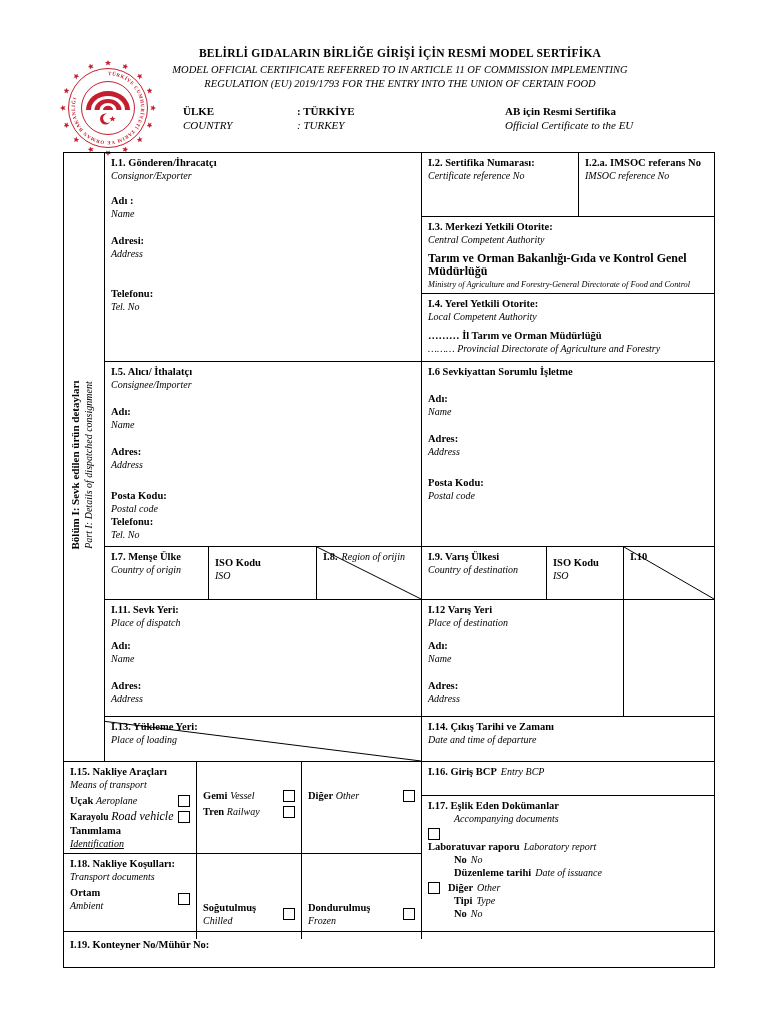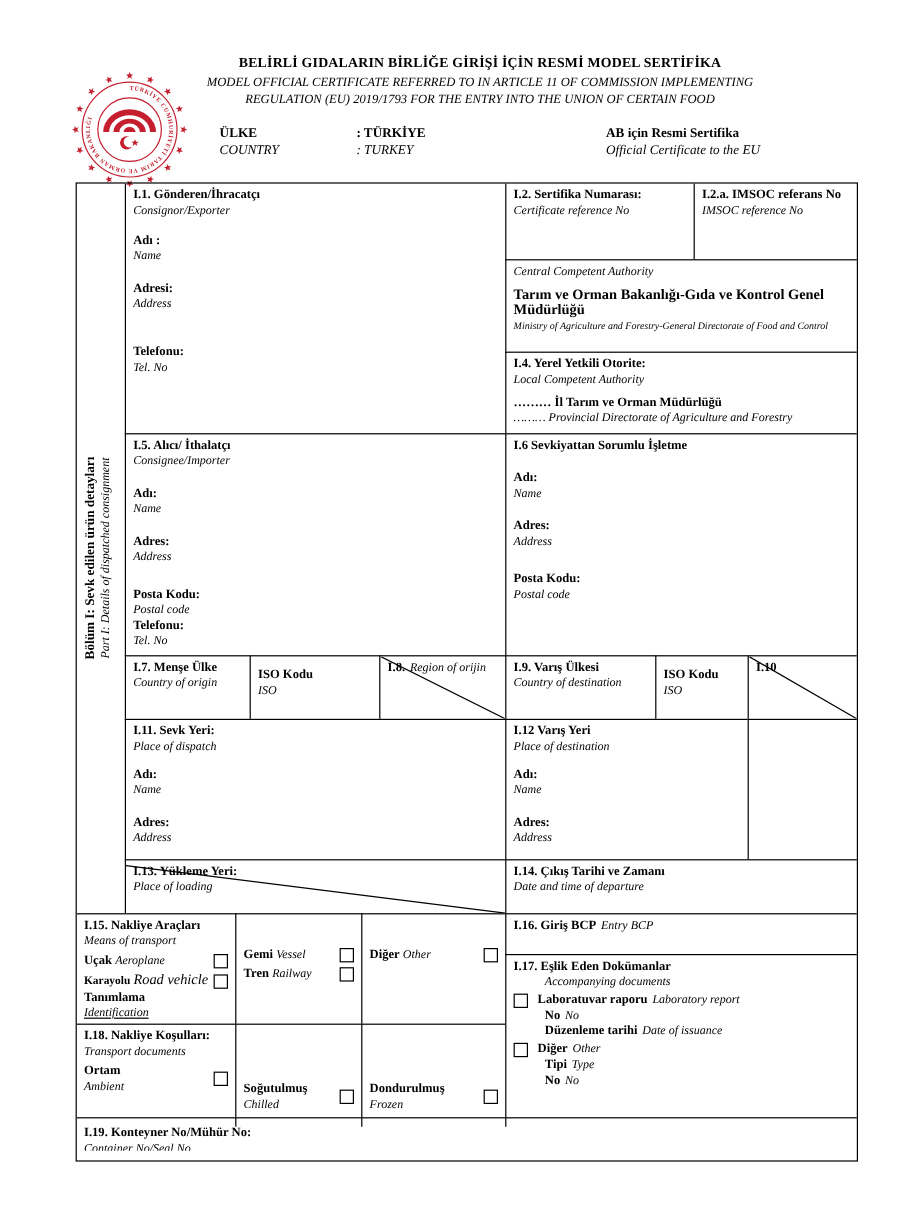--- a/index.html
+++ b/index.html
@@ -19,21 +19,21 @@
   .cert-block{position:absolute;left:505px;top:104px;font-size:11px;line-height:14px;}
   .logo{position:absolute;left:58px;top:58px;width:100px;height:100px;}
   
   .formtable{position:absolute;left:63px;top:152px;width:650px;height:814px;
              border:1.5px solid #000;box-sizing:content-box;}
   .cell{position:absolute;box-sizing:border-box;border-top:1px solid #000;border-left:1px solid #000;
         padding:3px 6px;font-size:10.5px;line-height:13px;overflow:hidden;}
   .cell .e{font-style:italic;font-size:10px;}
   .nt{border-top:none;} .nl{border-left:none;}
   .g6{margin-top:6px;} .g10{margin-top:10px;} .g12{margin-top:12px;} .g14{margin-top:14px;}
-  .g18{margin-top:18px;} .g24{margin-top:24px;} .g27{margin-top:27px;} .g40{margin-top:40px;}
+  .g18{margin-top:18px;} .g24{margin-top:24px;} .g27{margin-top:27px;} .g40{margin-top:40px;flex-direction:column;}
   .diag{position:absolute;left:0;top:0;width:100%;height:100%;pointer-events:none;}
   .cb{width:10px;height:10px;border:1.2px solid #000;display:inline-block;flex:none;background:#fff;}
   .optrow{display:flex;justify-content:space-between;align-items:center;margin-top:3px;}
   .optrow .lbl{white-space:nowrap;}
   .docrow{display:flex;align-items:flex-start;margin-top:2px;}
   .docrow .cb{margin-right:8px;margin-top:1px;}
   .ind{margin-left:26px;}
   .vlabel{position:absolute;left:-130px;top:296px;width:300px;height:32px;text-align:center;
           transform:rotate(-90deg);line-height:14px;}
   .vlabel .t1{font-weight:bold;font-size:11px;}
@@ -131,20 +131,21 @@
     <div class="cell nt" style="left:357px;top:0;width:157px;height:63px;">
       <div class="b">I.2. Sertifika Numarası:</div>
       <div class="e">Certificate reference No</div>
     </div>
     <div class="cell nt" style="left:514px;top:0;width:136px;height:63px;">
       <div class="b">I.2.a. IMSOC referans No</div>
       <div class="e">IMSOC reference No</div>
     </div>
 
     <div class="cell" style="left:357px;top:63px;width:293px;height:77px;">
+      <div class="b">I.3. Merkezi Yetkili Otorite:</div>
       <div class="e">Central Competent Authority</div>
       <div class="b g6" style="font-size:12px;">Tarım ve Orman Bakanlığı-Gıda ve Kontrol Genel Müdürlüğü</div>
       <div class="e" style="font-size:8.3px;">Ministry of Agriculture and Forestry-General Directorate of Food and Control</div>
     </div>
 
     <div class="cell" style="left:357px;top:140px;width:293px;height:68px;">
       <div class="b">I.4. Yerel Yetkili Otorite:</div>
       <div class="e">Local Competent Authority</div>
       <div class="b g6">……… İl Tarım ve Orman Müdürlüğü</div>
       <div class="e">……… Provincial Directorate of Agriculture and Forestry</div>
@@ -302,17 +303,16 @@
     </div>
     <div class="cell" style="left:237px;top:700px;width:120px;height:86px;">
       <div class="optrow" style="margin-top:44px;">
         <span class="lbl"><span class="b">Dondurulmuş</span><br><span class="e">Frozen</span></span>
         <span class="cb"></span>
       </div>
     </div>
 
     <div class="cell nl" style="left:0;top:778px;width:650px;height:28px;padding-top:6px;">
       <div class="b">I.19. Konteyner No/Mühür No:</div>
-      <div class="e">Container No/Seal No</div>
     </div>
 
   </div>
 </div>
 
 </body></html>

